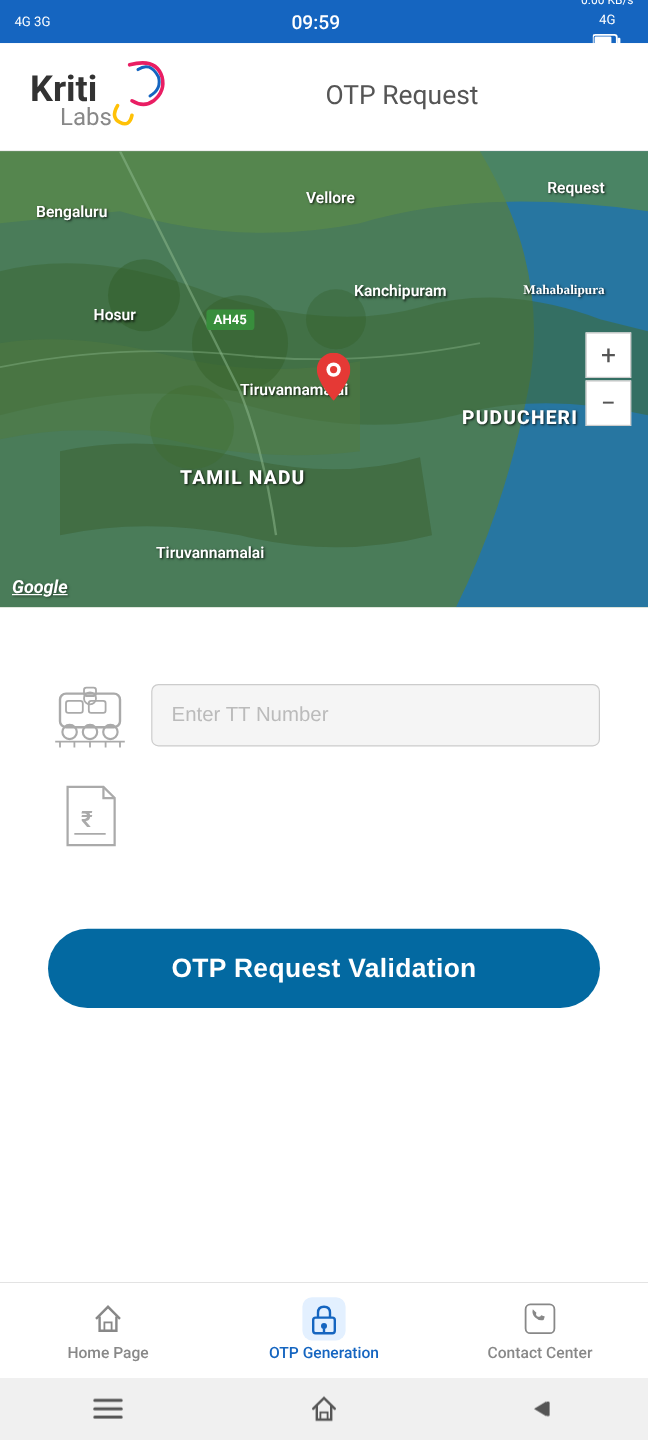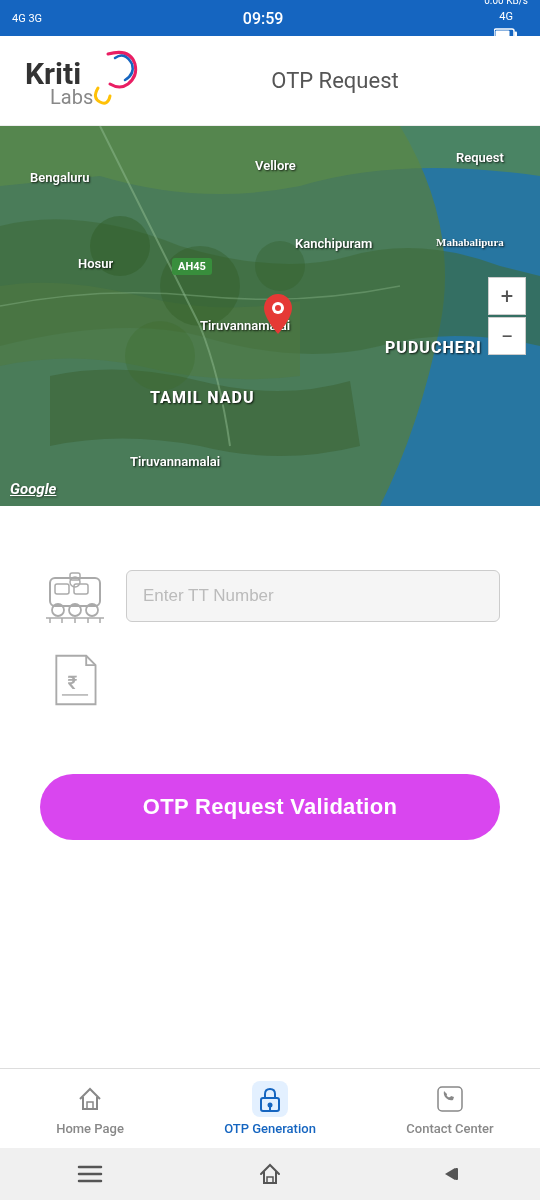--- a/index.html
+++ b/index.html
@@ -95,21 +95,21 @@
     }
     .input-field::placeholder { color: #bbb; }
 
     
     .otp-btn-container {
       padding: 10px 40px 30px;
     }
     .otp-btn {
       width: 100%;
       height: 66px;
-      background: #d946ef;
+      background: #0369a1;
       border: none;
       border-radius: 36px;
       color: white;
       font-size: 22px;
       font-weight: 600;
       cursor: pointer;
       letter-spacing: 0.3px;
     }
 
     

